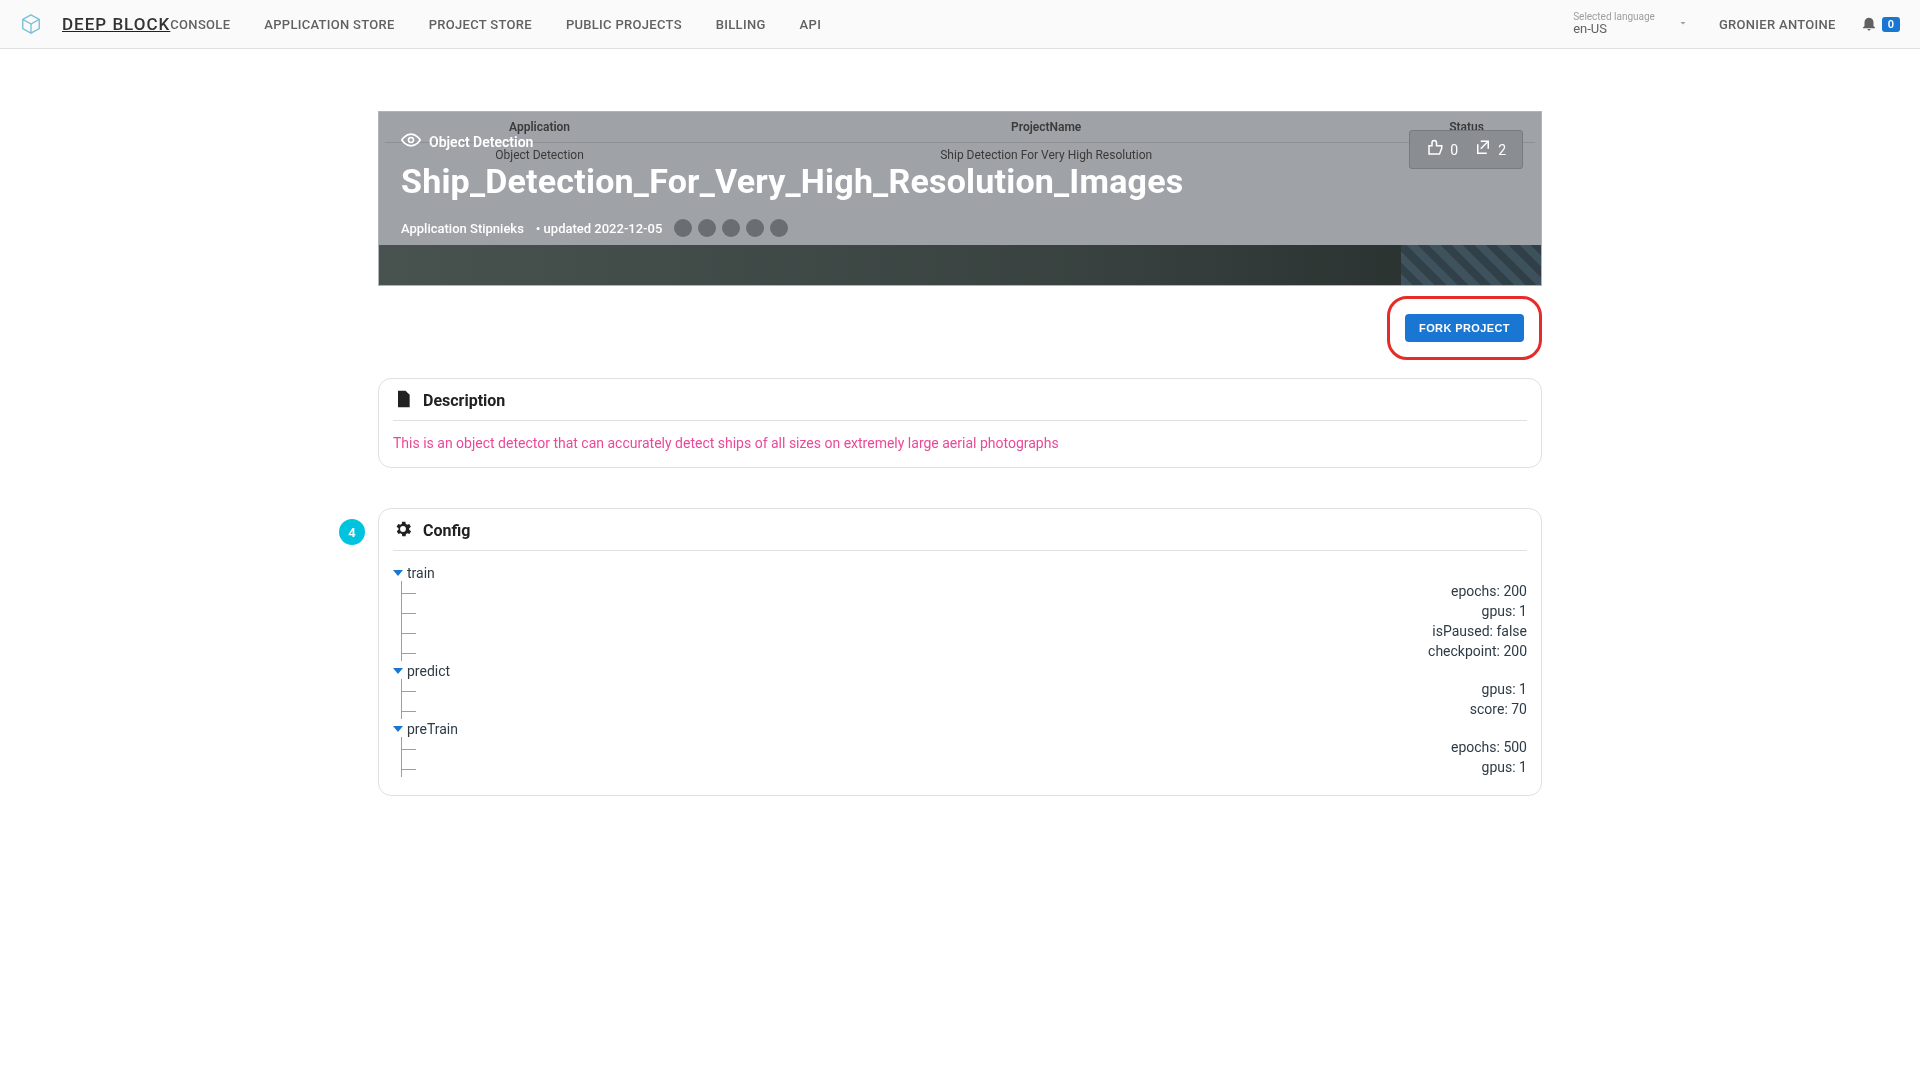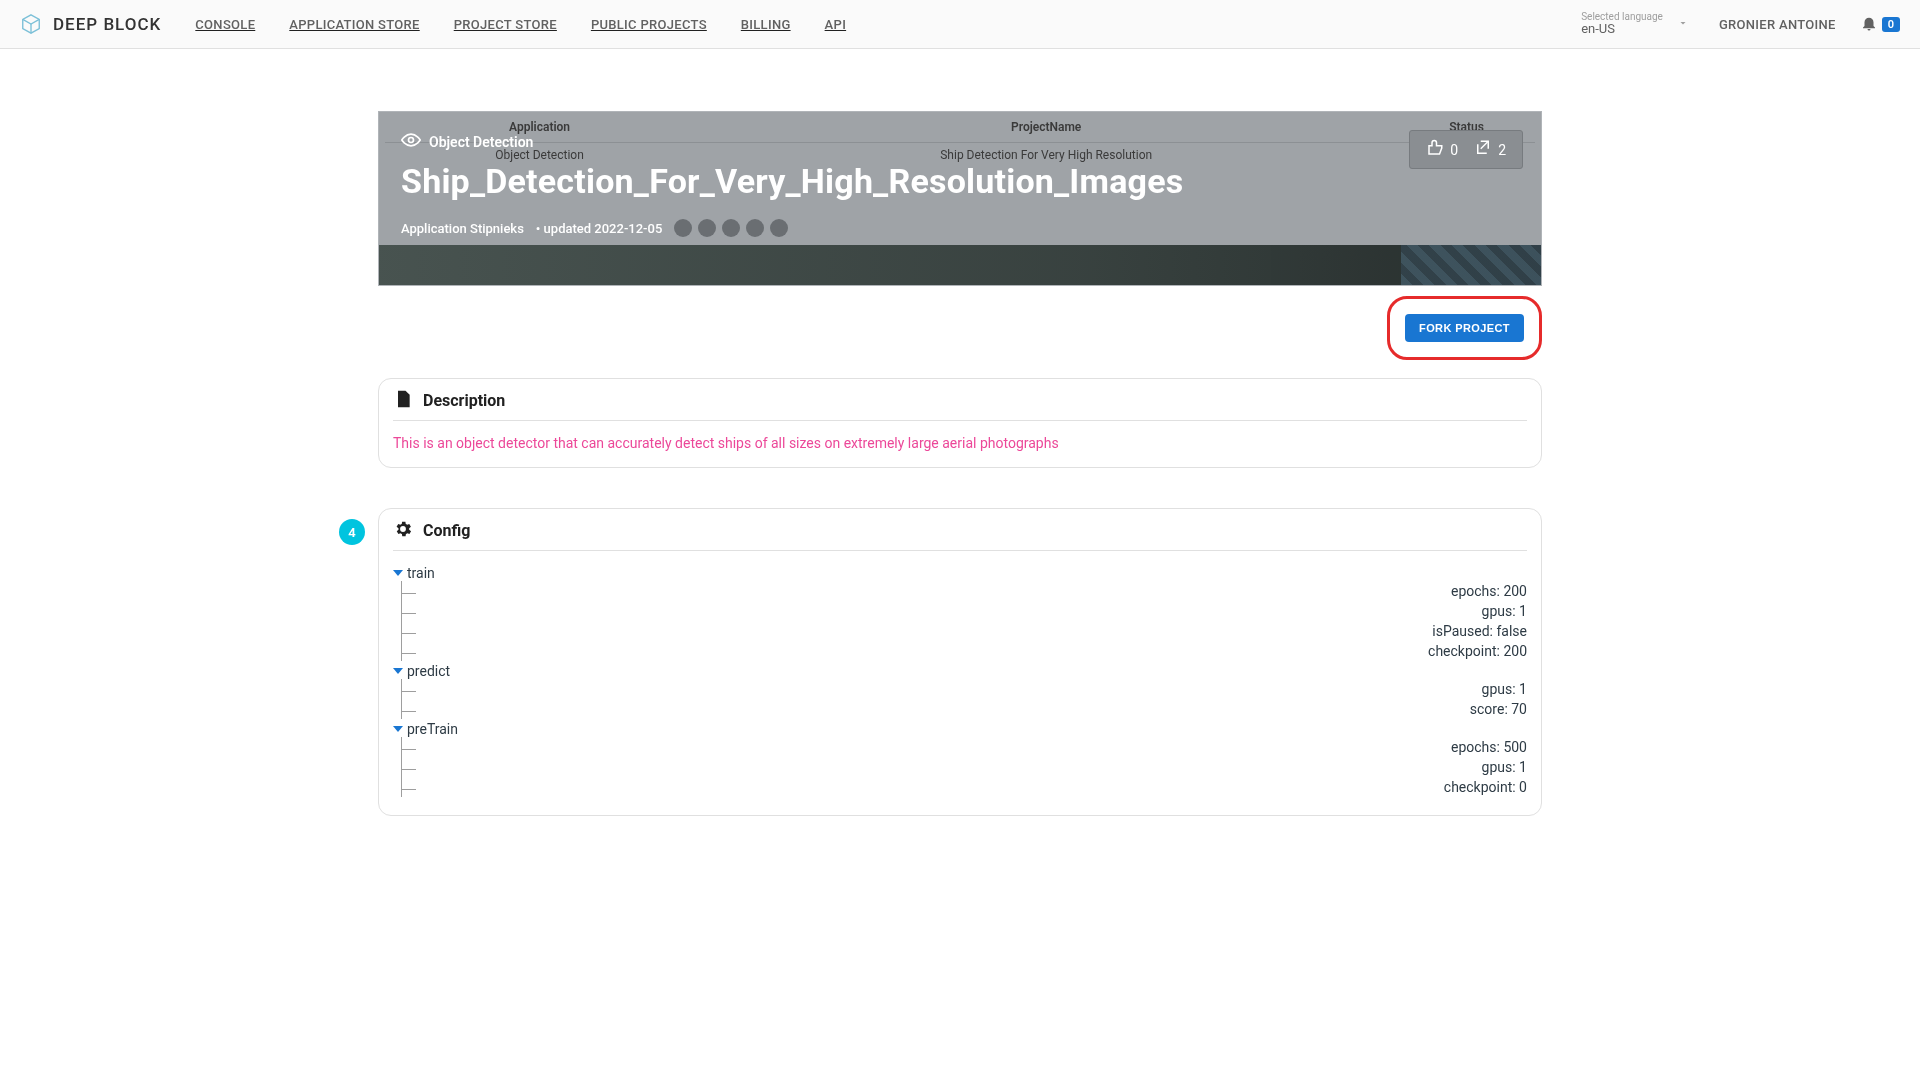--- a/index.html
+++ b/index.html
@@ -18,51 +18,50 @@
     height: 49px;
     border-bottom: 1px solid #e0e0e0;
     background: #fafafa;
     display: flex;
     align-items: center;
     padding: 0 20px;
   }
   .brand {
     display: flex;
     align-items: center;
-    gap: 11px;
-    margin-right: 34px;
+    gap: 20px;
+    text-decoration: underline;
   }
   .brand-logo {
     width: 22px;
     height: 22px;
     color: #7cc0d8;
   }
   .brand-text {
     font-size: 17px;
     font-weight: 500;
     letter-spacing: 1px;
     color: #333;
   }
   .nav-links {
     display: flex;
     gap: 34px;
-    text-decoration: underline;
   }
   .nav-link {
     font-size: 13px;
     font-weight: 500;
     color: #616161;
     letter-spacing: 0.3px;
     cursor: pointer;
   }
   .navbar-spacer { flex: 1; }
   .lang-block {
     display: flex;
     flex-direction: column;
-    margin-right: 14px;
+    margin-right: 22px;
     line-height: 1.1;
   }
   .lang-label {
     font-size: 10px;
     color: #9e9e9e;
   }
   .lang-value {
     font-size: 13px;
     color: #616161;
   }
@@ -470,19 +469,18 @@
       </div>
 
       <div class="tree-section">
         <div class="tree-label">
           <span class="tree-arrow"></span>
           <span>preTrain</span>
         </div>
         <div class="tree-children">
           <div class="tree-leaf">epochs: 500</div>
           <div class="tree-leaf">gpus: 1</div>
-          <div class="tree-leaf">checkpoint: 0</div>
         </div>
       </div>
     </div>
   </div>
 
 </div>
 
 </body></html>

